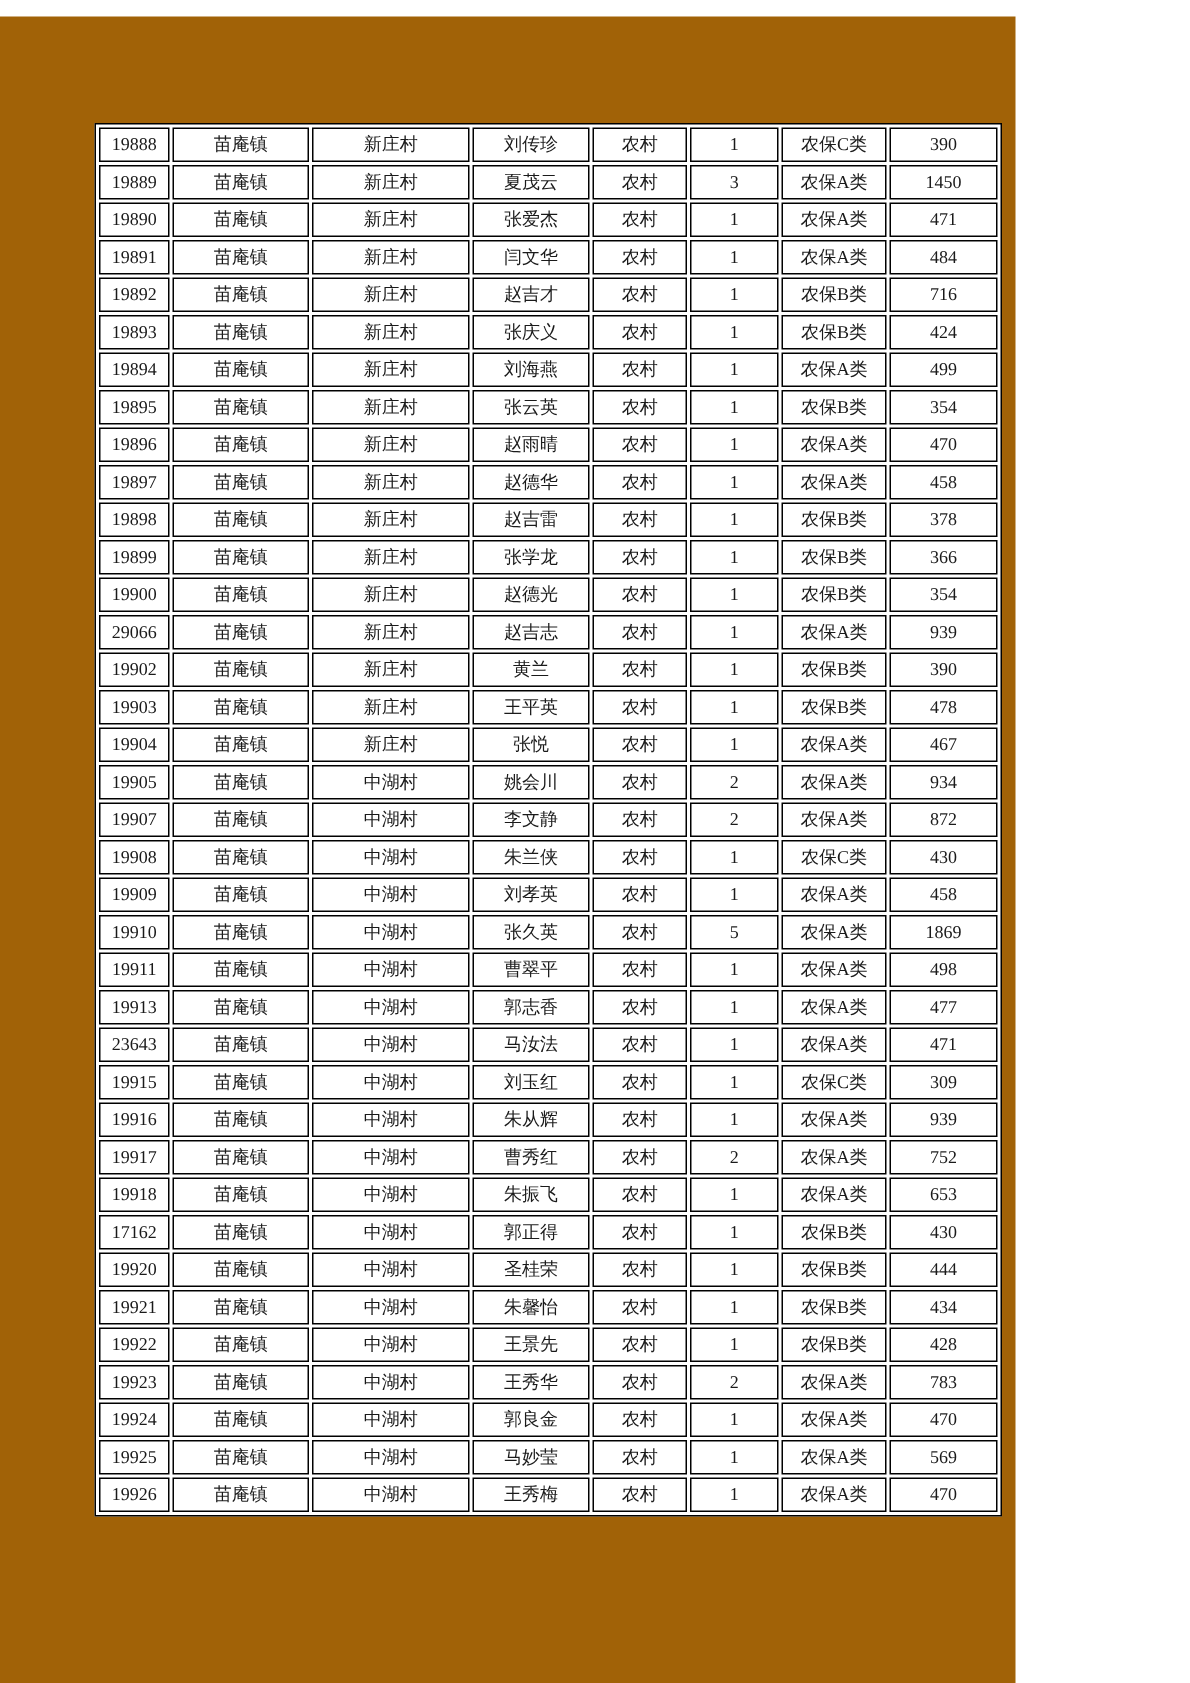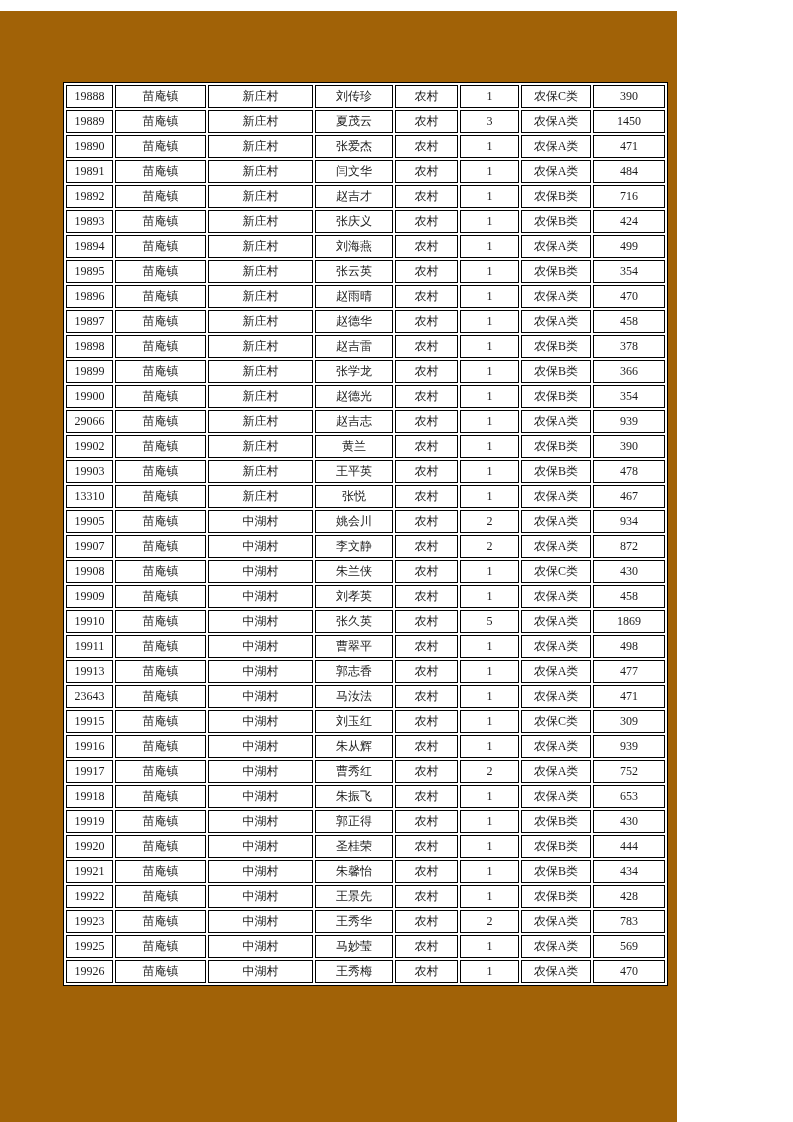--- a/index.html
+++ b/index.html
@@ -215,21 +215,21 @@
           <td>19903</td>
           <td>苗庵镇</td>
           <td>新庄村</td>
           <td>王平英</td>
           <td>农村</td>
           <td>1</td>
           <td>农保B类</td>
           <td>478</td>
         </tr>
         <tr>
-          <td>13310</td>
+          <td>19904</td>
           <td>苗庵镇</td>
           <td>新庄村</td>
           <td>张悦</td>
           <td>农村</td>
           <td>1</td>
           <td>农保A类</td>
           <td>467</td>
         </tr>
         <tr>
           <td>19905</td>
@@ -345,21 +345,21 @@
           <td>19918</td>
           <td>苗庵镇</td>
           <td>中湖村</td>
           <td>朱振飞</td>
           <td>农村</td>
           <td>1</td>
           <td>农保A类</td>
           <td>653</td>
         </tr>
         <tr>
-          <td>19919</td>
+          <td>17162</td>
           <td>苗庵镇</td>
           <td>中湖村</td>
           <td>郭正得</td>
           <td>农村</td>
           <td>1</td>
           <td>农保B类</td>
           <td>430</td>
         </tr>
         <tr>
           <td>19920</td>
@@ -393,20 +393,30 @@
         </tr>
         <tr>
           <td>19923</td>
           <td>苗庵镇</td>
           <td>中湖村</td>
           <td>王秀华</td>
           <td>农村</td>
           <td>2</td>
           <td>农保A类</td>
           <td>783</td>
+        </tr>
+        <tr>
+          <td>19924</td>
+          <td>苗庵镇</td>
+          <td>中湖村</td>
+          <td>郭良金</td>
+          <td>农村</td>
+          <td>1</td>
+          <td>农保A类</td>
+          <td>470</td>
         </tr>
         <tr>
           <td>19925</td>
           <td>苗庵镇</td>
           <td>中湖村</td>
           <td>马妙莹</td>
           <td>农村</td>
           <td>1</td>
           <td>农保A类</td>
           <td>569</td>

